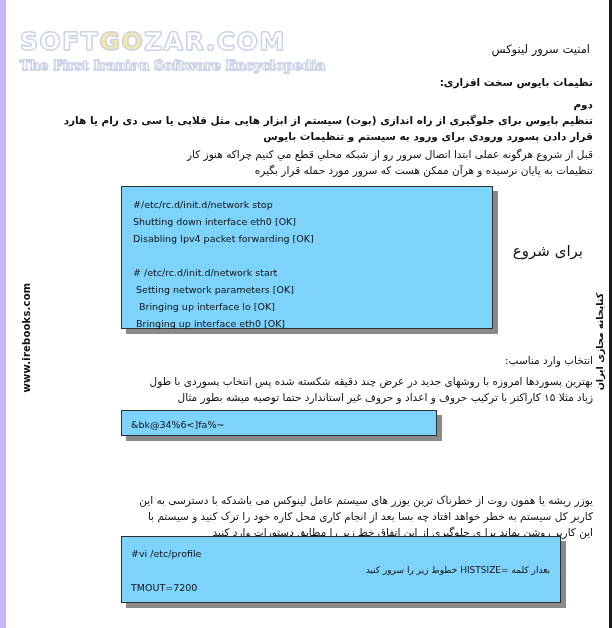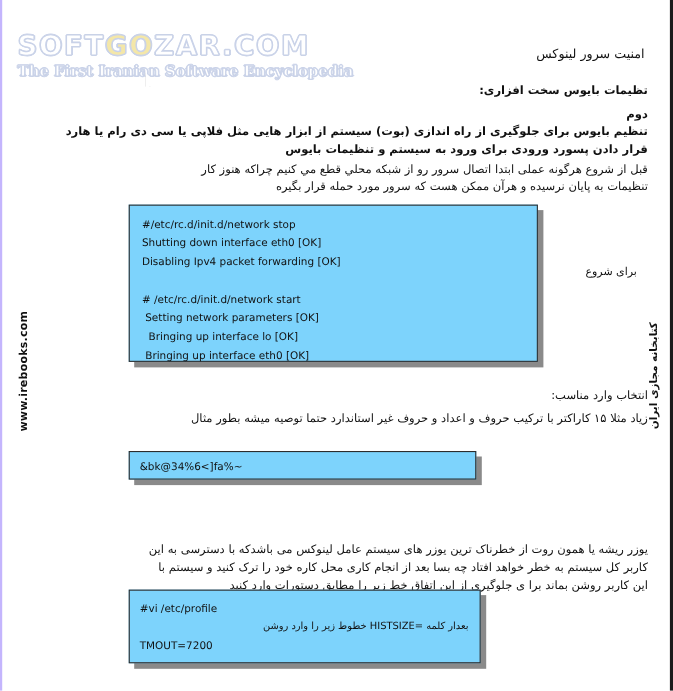--- a/index.html
+++ b/index.html
@@ -18,21 +18,21 @@
 
   
   #page {
     position: absolute;
     left: 0;
     top: 0;
     width: 612px;
     height: 628px;
     background: #ffffff;
     box-sizing: border-box;
-    border-left: 2px solid #c4b5fd;
+    border-left: 6px solid #c4b5fd;
     border-right: 3px solid #1b1b1b;
     overflow: hidden;
   }
 
   
   #watermark {
     position: absolute;
     left: 14px;
     top: 28px;
     width: 265px;
@@ -185,32 +185,32 @@
     left: 112px;
     top: 410px;
     width: 316px;
     height: 26px;
     padding: 5px 0 0 9px;
   }
 
   #code-profile {
     left: 112px;
     top: 536px;
-    width: 320px;
+    width: 440px;
     height: 67px;
     padding: 8px 0 0 9px;
   }
   #code-profile .rtl-note {
     padding-right: 10px;
     padding-left: 0;
   }
 
   .floating-note {
     position: absolute;
-    font-size: 10px;
+    font-size: 15px;
     color: #111111;
     direction: rtl;
     white-space: nowrap;
   }
   #note-start { right: 32px; top: 242px; }
 </style>
 </head>
 <body>
 
 <div id="page">
@@ -248,33 +248,34 @@
       <span class="code-line"># /etc/rc.d/init.d/network start</span>
       <span class="code-line"> Setting network parameters [OK]</span>
       <span class="code-line">  Bringing up interface lo [OK]</span>
       <span class="code-line"> Bringing up interface eth0 [OK]</span>
     </div>
 
     <div class="floating-note" id="note-start">برای شروع</div>
 
     <div class="para" id="para-pass">
       <span class="ln">انتخاب وارد مناسب:</span>
+      <span class="ln">بهترین پسوردها امروزه با  روشهای جدید در عرض چند دقیقه شکسته شده پس انتخاب پسوردی با طول</span>
       <span class="ln">زیاد مثلا ۱۵ کاراکتر با ترکیب حروف و اعداد و حروف غیر استاندارد حتما توصیه میشه بطور مثال</span>
     </div>
 
     <div class="codebox" id="code-pass">
       <span class="code-line">&amp;bk@34%6&lt;]fa%~</span>
     </div>
 
     <div class="para" id="para-root">
       <span class="ln">یوزر ریشه یا همون روت از خطرناک ترین یوزر های سیستم عامل لینوکس می باشدکه با دسترسی به این</span>
       <span class="ln">کاربر کل سیستم به خطر خواهد افتاد چه بسا بعد از انجام کارى محل کاره خود را ترک کنید و سیستم با</span>
       <span class="ln">این کاربر روشن بماند برا ی جلوگیری از این اتفاق خط زیر را مطابق دستورات وارد کنید</span>
     </div>
 
     <div class="codebox" id="code-profile">
       <span class="code-line">#vi /etc/profile</span>
-      <span class="code-line rtl-note">بعدار کلمه =HISTSIZE خطوط زیر را وارد روشن</span>
+      <span class="code-line rtl-note">بعدار کلمه =HISTSIZE خطوط زیر را سرور کنید</span>
       <span class="code-line">TMOUT=7200</span>
     </div>
 
   </div>
 </div>
 
 </body></html>

